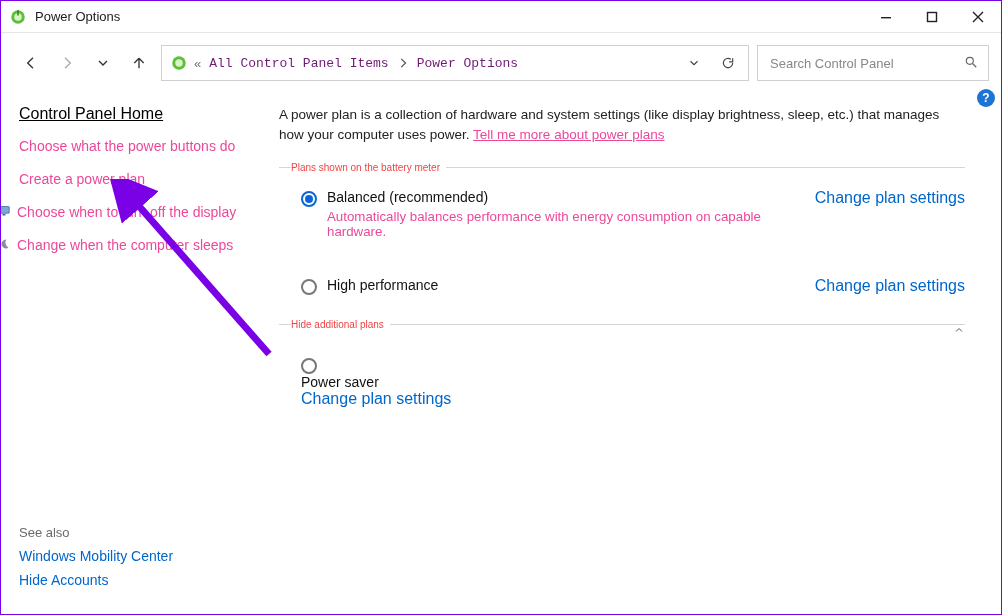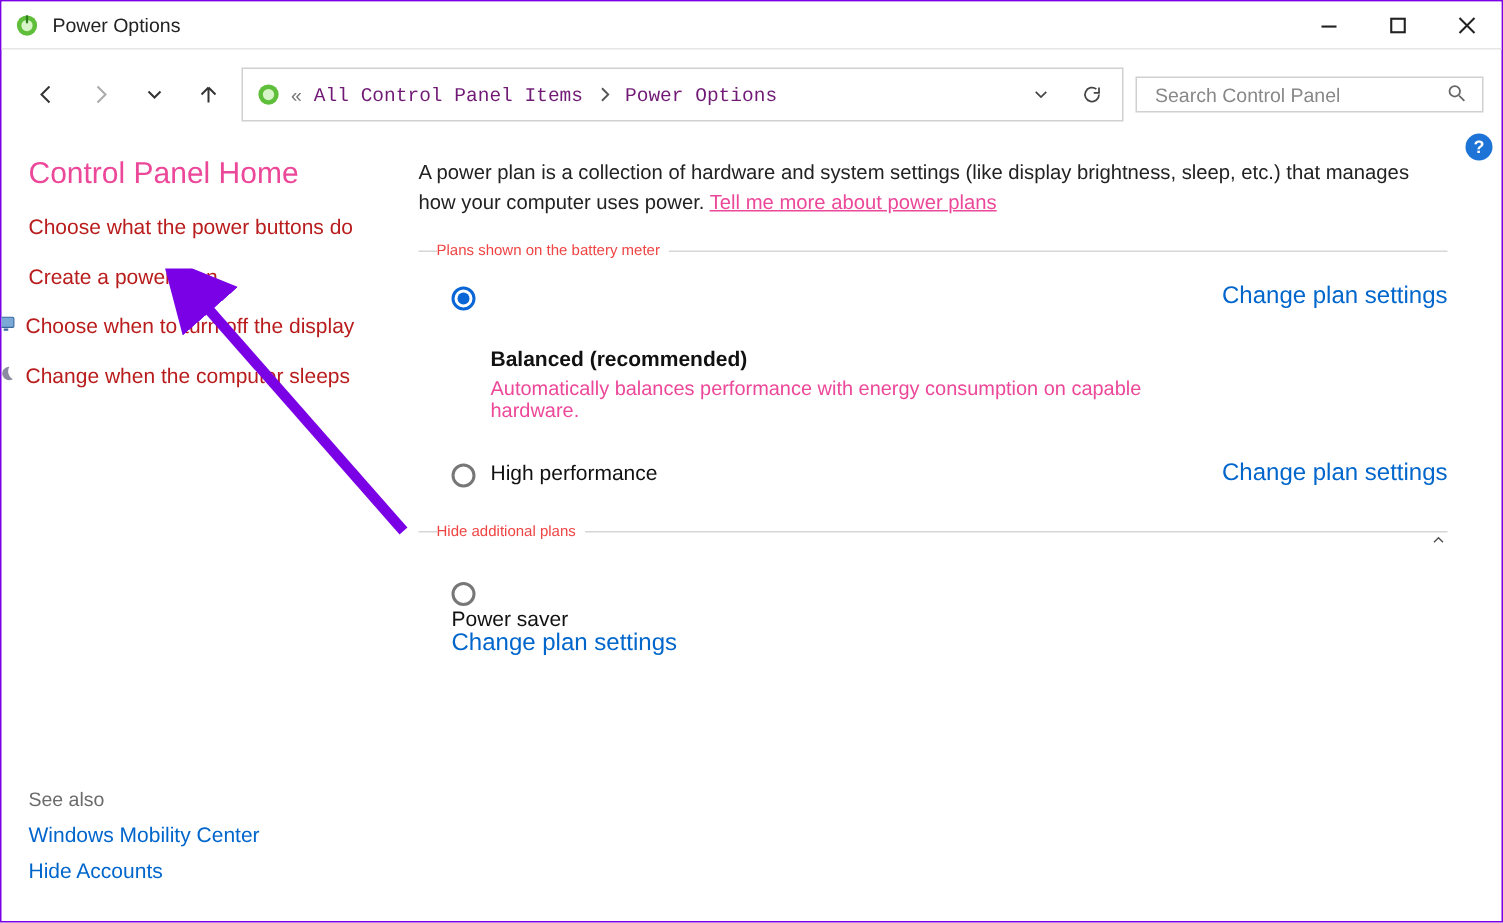--- a/index.html
+++ b/index.html
@@ -60,21 +60,21 @@
   }
   .addressbox .chev-small { color: #777; display:flex;align-items:center;}
   .bc-icon { width:18px;height:18px; display:flex;align-items:center;justify-content:center;}
   .bc-item { color: #701a75; padding: 2px 2px; font-family: Liberation Mono, monospace; }
   .bc-sep { color: #555; padding: 0 2px; }
   .addr-spacer { flex: 1; }
   .addr-action { width: 28px; display:flex; align-items:center; justify-content:center; color:#444;}
   .addr-action svg { width: 14px; height: 14px; }
 
   .searchbox {
-    width: 232px; height: 24px;
+    width: 232px; height: 36px;
     border: 1px solid #d0d0d0;
     display: flex; align-items: center;
     padding: 0 10px; gap: 8px;
     color: #777;
   }
   .searchbox input {
     border: none; outline: none; flex: 1;
     font-size: 13px; color: #222; background: transparent;
   }
   .searchbox input::placeholder { color: #888; }
@@ -87,24 +87,24 @@
     padding-top: 6px;
   }
   .sidebar {
     width: 250px; min-width: 250px;
     padding: 10px 14px 16px 18px;
     display: flex;
     flex-direction: column;
     position: relative;
   }
   .sidebar a, .linklike { color: #0066cc; text-decoration: none; cursor: pointer; }
-  .sidebar .home { color: #ec4899; font-size: 20px; margin-bottom: 14px; display:block; }
+  .sidebar .home { color: #000000; font-size: 16px; margin-bottom: 14px; display:block;text-decoration:underline; }
   .side-item {
     display: flex; align-items: flex-start; gap: 6px;
-    margin-bottom: 14px; font-size: 14px; color:#b91c1c;
+    margin-bottom: 14px; font-size: 14px; color:#ec4899;
     line-height: 1.35;
   }
   .side-item .bullet {
     width: 14px; display:flex; align-items:center; justify-content:center;
     margin-left: -22px; margin-top: 2px;
   }
   .bullet svg { width: 12px; height: 12px; }
   .seealso-block { margin-top: auto; }
   .seealso { color: #6b6b6b; font-size: 13px; margin-bottom: 8px; }
   .seealso-link { display:block; color:#0066cc; font-size:14px; margin-bottom:8px;}
@@ -148,21 +148,21 @@
     position: relative; flex: none;
   }
   .radio.checked { border-color: #0a66d6; }
   .radio.checked::after {
     content: ""; position: absolute; top: 2px; left: 2px;
     width: 8px; height: 8px; border-radius: 50%;
     background: #0a66d6;
   }
   .plan-body { flex: 1; }
   .plan-name { font-size: 14px; }
-  .plan-name.bold { font-weight: 700; margin-top: 42px; }
+  .plan-name.bold { font-weight: 400; }
   .plan-desc { font-size: 13.3px; color: #ec4899; margin-top: 4px; }
   .plan-action { color:#0066cc; font-size:16px; cursor:pointer; }
 
   
   .arrow-overlay {
     position: absolute;
     left: 108px;
     top: 178px;
     pointer-events: none;
   }
@@ -308,21 +308,21 @@
 
       <div class="plan-row">
         <span class="radio checked"></span>
         <div class="plan-body">
           <div class="plan-name bold">Balanced (recommended)</div>
           <div class="plan-desc">Automatically balances performance with energy consumption on capable hardware.</div>
         </div>
         <span class="plan-action">Change plan settings</span>
       </div>
 
-      <div class="plan-row" style="margin-top:14px;">
+      <div class="plan-row" style="margin-top:26px;">
         <span class="radio"></span>
         <div class="plan-body">
           <div class="plan-name">High performance</div>
         </div>
         <span class="plan-action">Change plan settings</span>
       </div>
     </fieldset>
 
     <fieldset class="group">
       <legend>Hide additional plans</legend>

